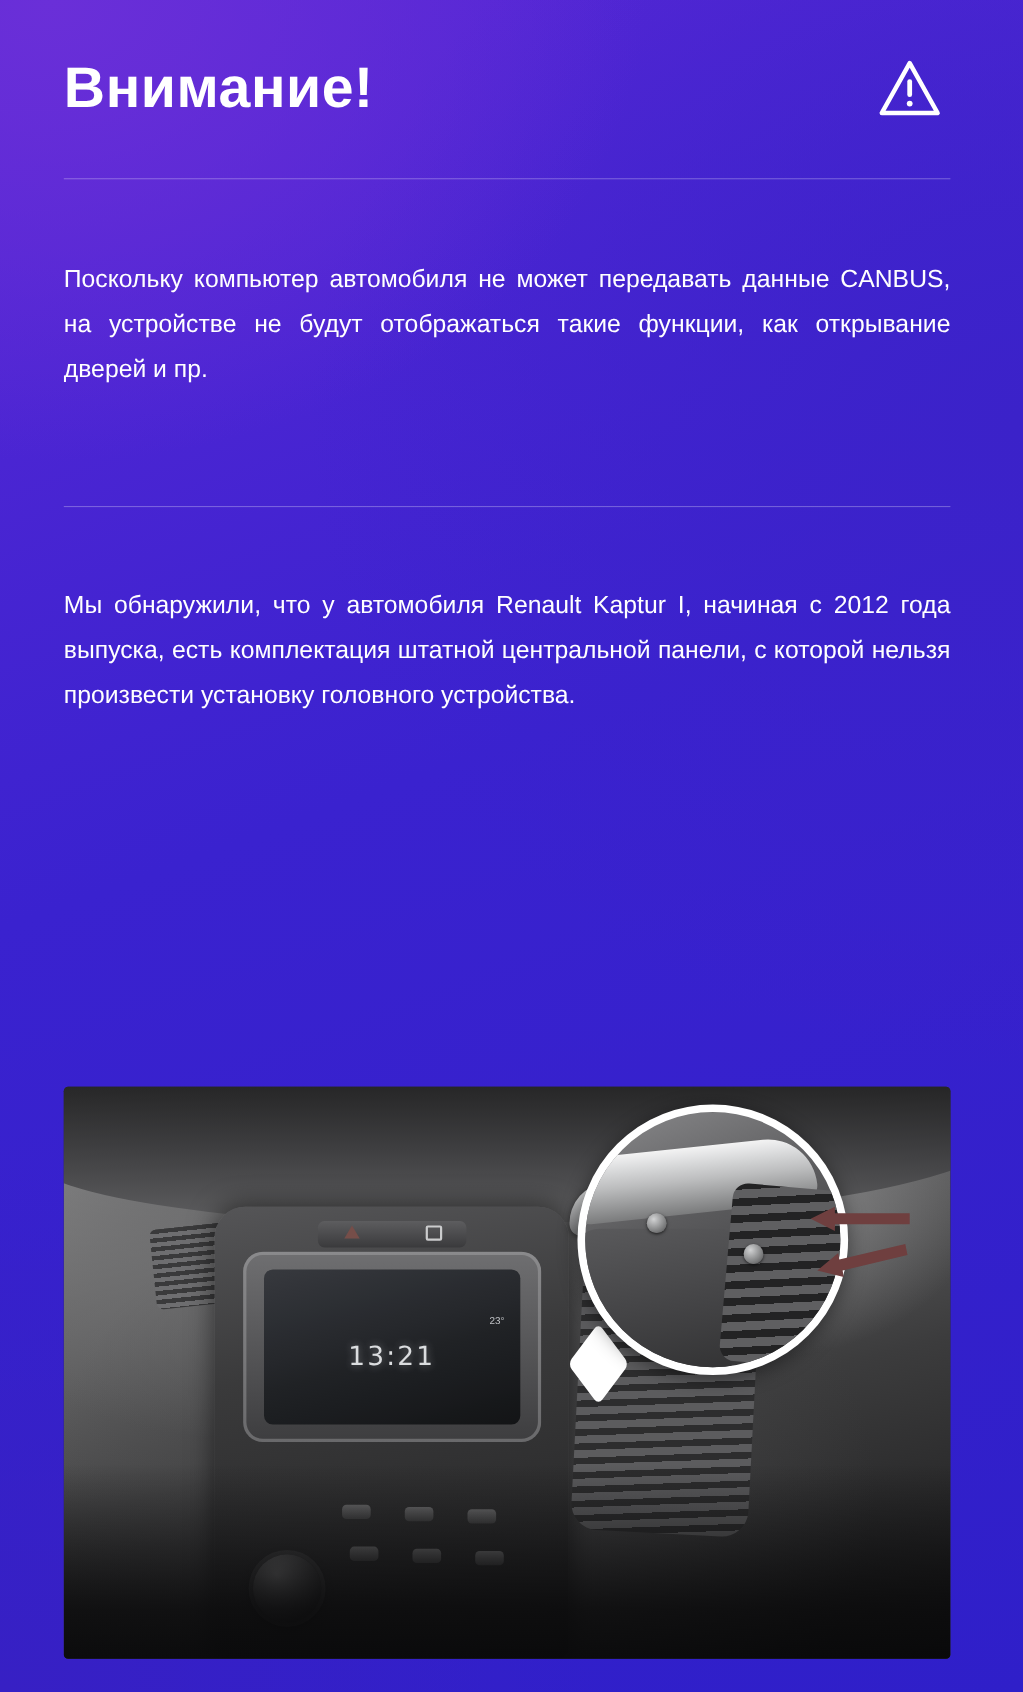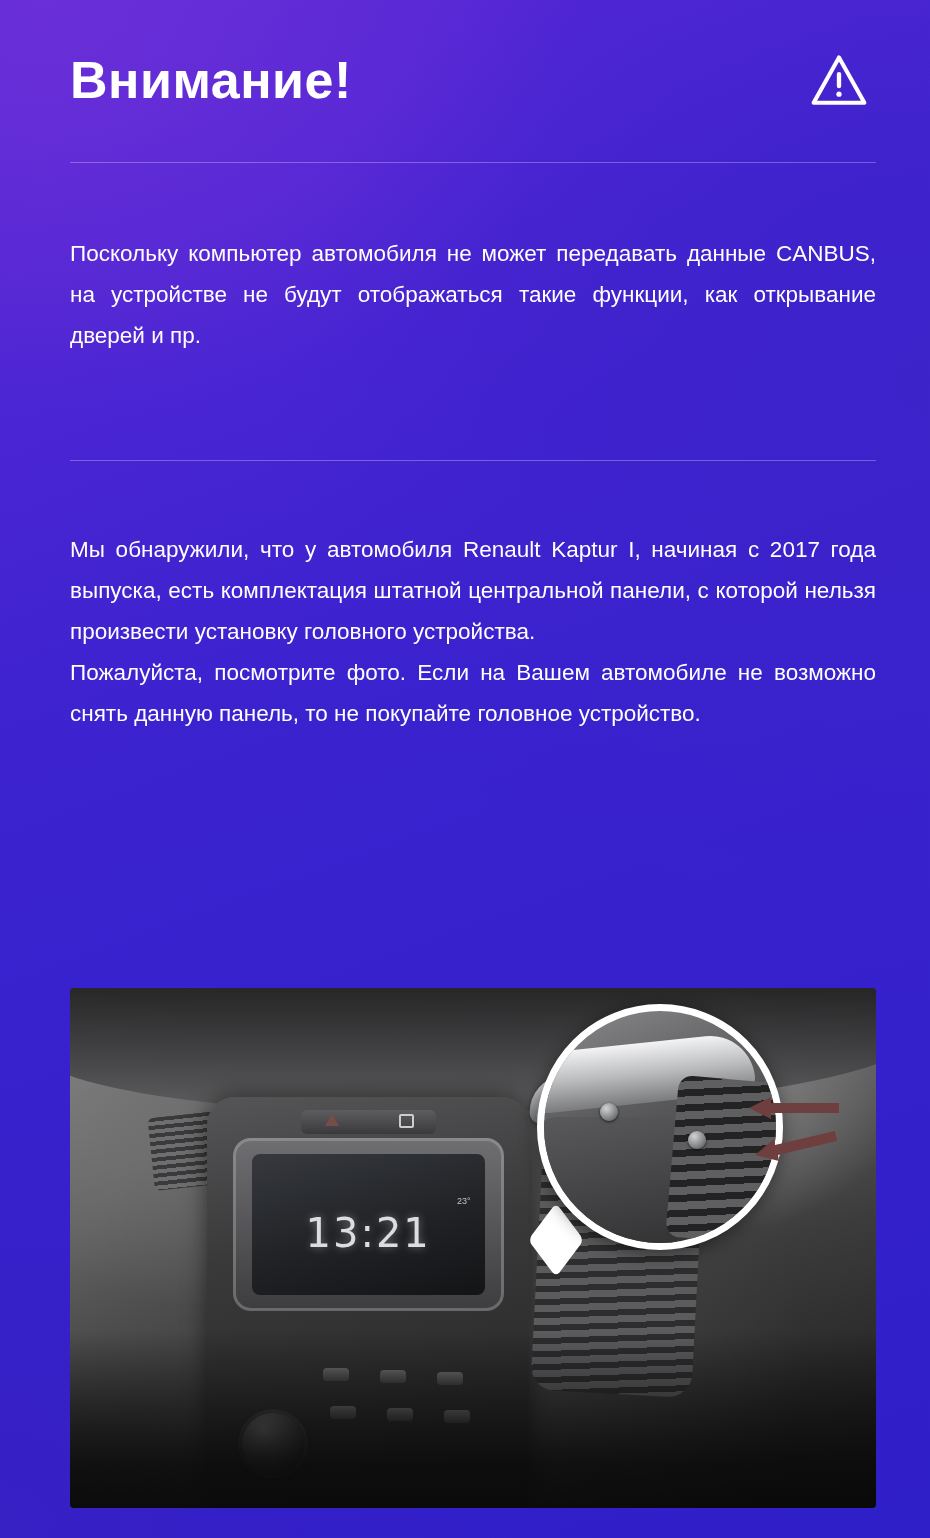--- a/index.html
+++ b/index.html
@@ -20,21 +20,21 @@
     background:
       radial-gradient(ellipse 900px 700px at 5% 0%, #6a2fd8 0%, rgba(106,47,216,0) 60%),
       radial-gradient(ellipse 1000px 900px at 100% 25%, #3b22c9 0%, rgba(59,34,201,0) 65%),
       radial-gradient(ellipse 900px 800px at 0% 100%, #3720c4 0%, rgba(55,32,196,0) 60%),
       linear-gradient(160deg, #5a28d6 0%, #3a22cf 45%, #2f1fc9 100%);
     box-sizing: border-box;
     overflow: hidden;
   }
   .content {
     position: absolute;
-    left: 70px;
+    left: 58px;
     top: 0;
     width: 806px;
     height: 1538px;
   }
   
   .header {
     display: flex;
     align-items: center;
     justify-content: space-between;
     padding-top: 52px;
@@ -153,21 +153,21 @@
     background: linear-gradient(165deg, #2f3a4e 0%, #1b2231 55%, #10141c 100%);
     border-radius: 8px;
     overflow: hidden;
   }
   .clock {
     position: absolute;
     left: 50%;
     top: 56%;
     transform: translate(-50%, -50%);
     color: #d7dde8;
-    font-size: 40px;
+    font-size: 24px;
     font-family: "DejaVu Sans", sans-serif;
     letter-spacing: 2px;
     text-shadow: 0 0 8px rgba(210,220,240,0.45);
   }
   .temp {
     position: absolute;
     right: 6%;
     top: 30%;
     color: #b9c2d0;
     font-size: 9px;
@@ -341,22 +341,21 @@
 
     <div class="divider"></div>
 
     <div class="block block-top">
       <div class="para">Поскольку компьютер автомобиля не может передавать данные CANBUS, на устройстве не будут отображаться такие функции, как открывание дверей и пр.</div>
     </div>
 
     <div class="divider"></div>
 
     <div class="block block-second">
-      <div class="para">Мы обнаружили, что у автомобиля Renault Kaptur I, начиная с 2017 года выпуска, есть комплектация штатной центральной панели, с которой нельзя произвести установку головного устройства.</div>
-      <div class="para para-tight">Пожалуйста, посмотрите  фото. Если на Вашем  автомобиле не возможно снять данную панель, то не покупайте головное устройство.</div>
+      <div class="para">Мы обнаружили, что у автомобиля Renault Kaptur I, начиная с 2012 года выпуска, есть комплектация штатной центральной панели, с которой нельзя произвести установку головного устройства.</div>
     </div>
 
     <div class="photo-wrap">
       <div class="photo">
         <div class="dash-top"></div>
 
         <div class="vent-left"></div>
 
         <div class="console">
           <div class="hazard">

